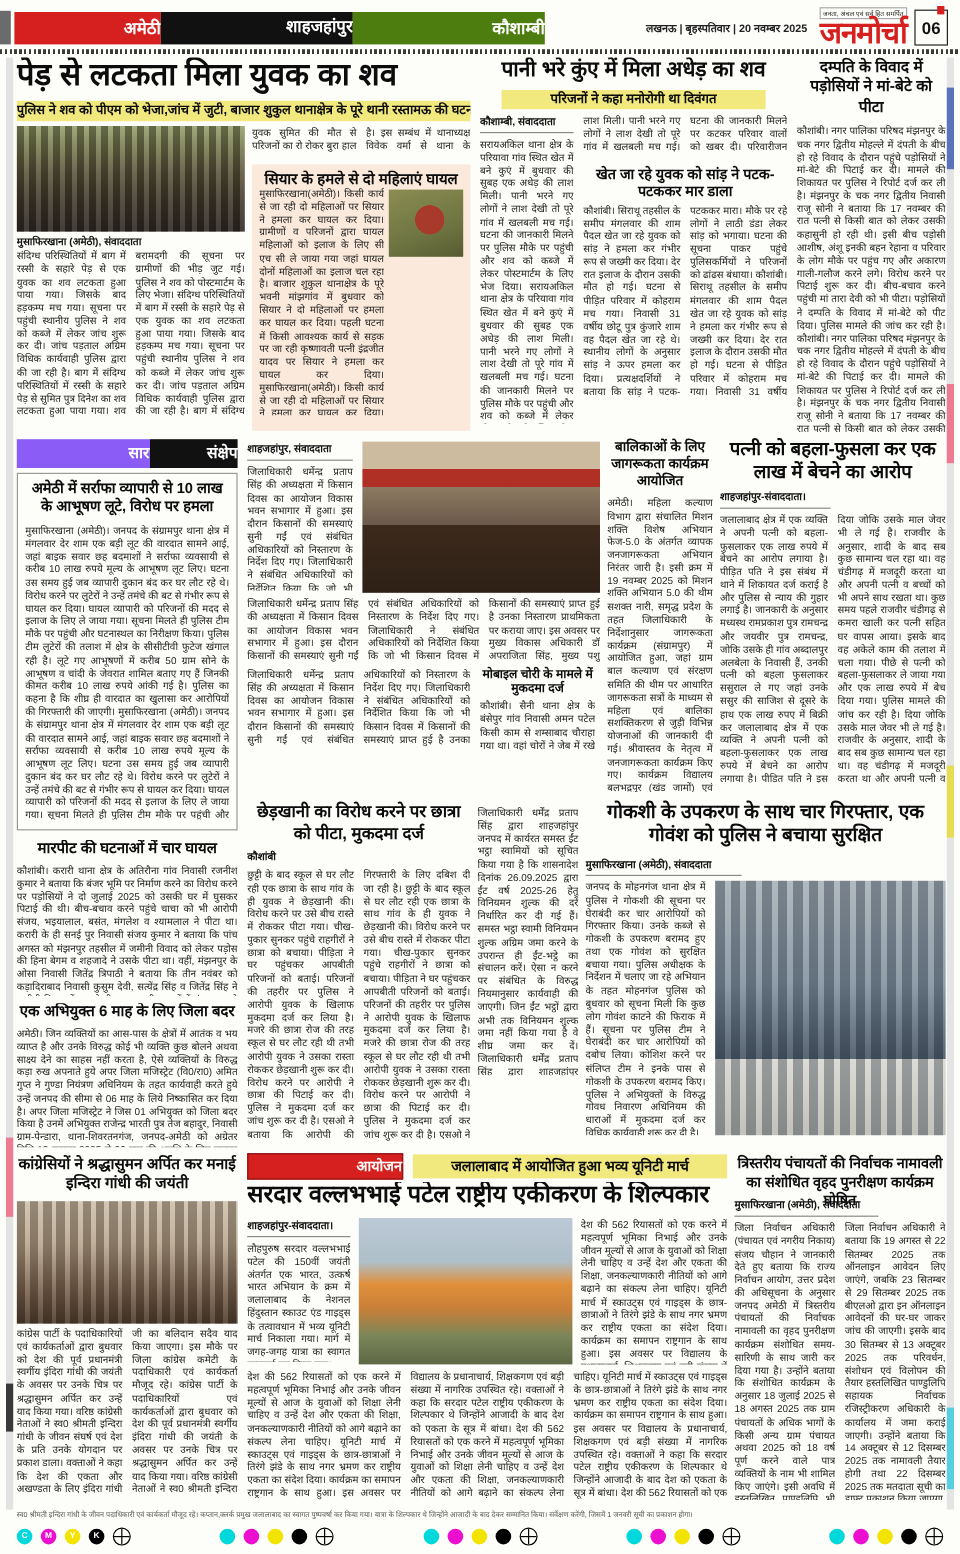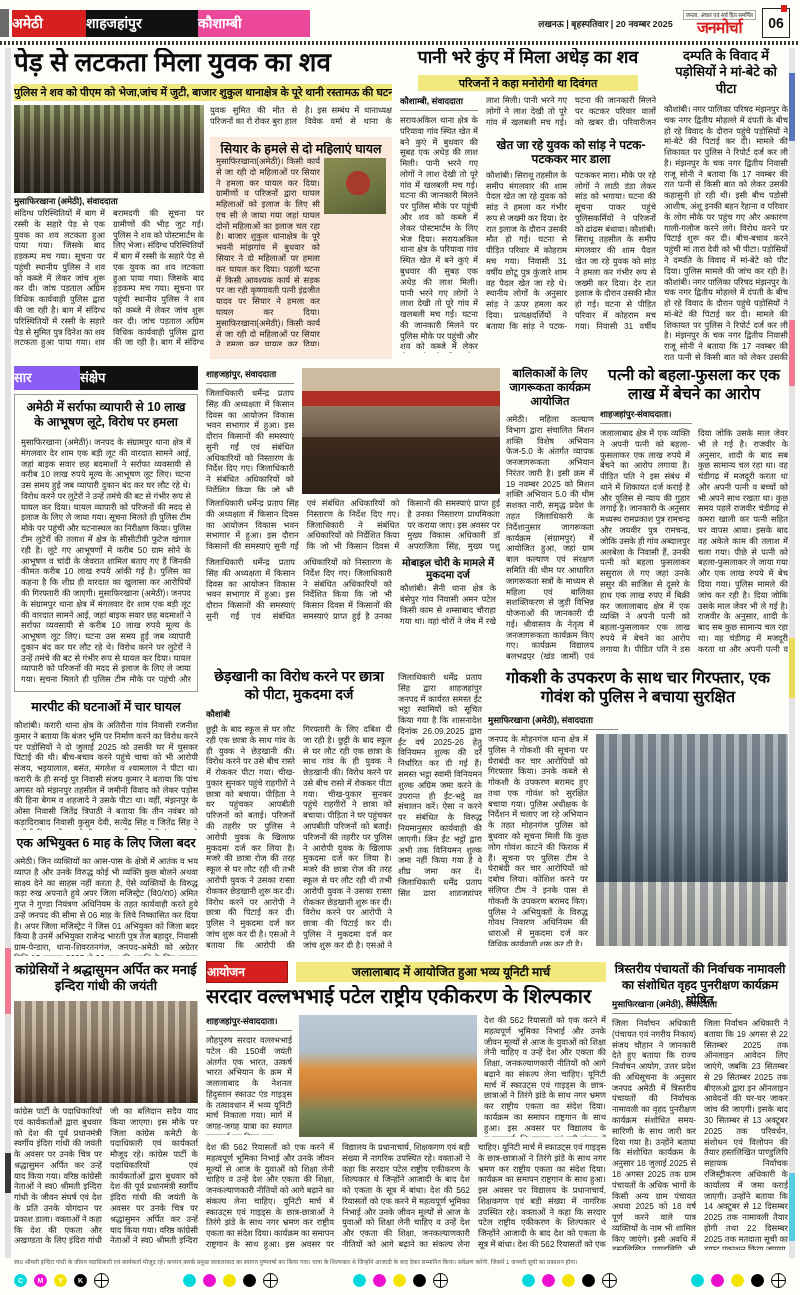--- a/index.html
+++ b/index.html
@@ -23,21 +23,21 @@
     repeating-linear-gradient(90deg, rgba(30,40,55,.35) 0 8px, rgba(255,255,255,.08) 8px 13px),
     linear-gradient(180deg,#aab4ba 0%,#8796a2 40%,#4c5a66 70%,#d9d8d2 70%,#bdbcb4 100%);}
   .ph-congress{background:
     repeating-linear-gradient(90deg, rgba(40,30,20,.35) 0 7px, rgba(255,255,255,.10) 7px 11px),
     linear-gradient(180deg,#cfc1ab 0%,#b9a78f 35%,#77604c 75%,#4a3a2c 100%);}
   .ph-march{background:
     linear-gradient(180deg,#bcc9d6 0%,#aebfc9 30%,#e0903c 45%,#c87f38 62%,#7c8659 80%,#5d6844 100%);}
   .ph-siyar{background:radial-gradient(circle at 55% 45%, #a83a2c 0 26%, transparent 27%),linear-gradient(160deg,#8a8d52 0%,#6f7542 60%,#565c31 100%);}
   .cap{font-size:8.5px;font-weight:700;color:#111;padding:2px 0;overflow:hidden;white-space:nowrap;}
   .dotted-rule{background:repeating-linear-gradient(90deg,#3a3a3a 0 2px,transparent 2px 4px);}
-  .tab{color:#fff;font-weight:700;font-size:14px;line-height:27px;text-align:left;}
+  .tab{color:#fff;font-weight:700;font-size:14px;line-height:27px;text-align:right;padding-left:48px;}
   .boxed{border:1px solid #9a9a9a;}
   .dots{display:flex;align-items:center;gap:7px;}
   .dot{width:13px;height:13px;border-radius:50%;font-size:7px;font-weight:700;color:#fff;text-align:center;line-height:13px;overflow:hidden;}
   .reg{width:13px;height:13px;border:1px solid #000;border-radius:50%;background:
      linear-gradient(#000,#000) center/100% 1px no-repeat,
      linear-gradient(#000,#000) center/1px 100% no-repeat;}
   .estrip{width:6px;}
   .eseg{position:absolute;left:0;width:6px;}
 </style>
 </head>
@@ -53,26 +53,26 @@
     <div class="eseg" style="top:25px;height:68px;background:#5a74bc;"></div>
     <div class="eseg" style="top:272px;height:66px;background:#ef7b93;"></div>
     <div class="eseg" style="top:590px;height:60px;background:#e8dc55;"></div>
     <div class="eseg" style="top:1125px;height:68px;background:#57cfe0;"></div>
   </div>
 
   <div class="sec" style="left:0;top:8px;width:800px;height:30px;display:flex;align-items:center;">
     <div style="width:9px;height:28px;background:#6b6b6b;margin-right:3px;"></div>
     <div class="tab" style="width:74px;background:#d6201f;"><span>अमेठी</span></div>
     <div class="tab" style="width:112px;background:#111111;font-family:Liberation Serif, serif;"><span>शाहजहांपुर</span></div>
-    <div class="tab" style="width:112px;background:#ec4899;"><span>कौशाम्बी</span></div>
+    <div class="tab" style="width:112px;background:#4d7c0f;"><span>कौशाम्बी</span></div>
     <div style="flex:1;"></div>
     <div style="font-size:9px;font-weight:700;color:#222;margin-right:10px;">लखनऊ | बृहस्पतिवार | 20 नवम्बर 2025</div>
     <div style="text-align:center;margin-right:6px;">
       <div style="font-size:5.5px;color:#222;border:1px solid #aaa;padding:0 2px;overflow:hidden;white-space:nowrap;">जनता, अंचल एवं सर्व हित समर्पित</div>
-      <div style="font-size:16px;font-weight:700;color:#d6201f;line-height:1.0;letter-spacing:-1px;">जनमोर्चा</div>
+      <div style="font-size:25px;font-weight:700;color:#d6201f;line-height:1.0;letter-spacing:-1px;">जनमोर्चा</div>
     </div>
     <div style="width:26px;height:28px;border:1.5px solid #222;text-align:center;position:relative;margin-right:10px;">
       <div style="position:absolute;top:-4px;right:2px;width:6px;height:7px;background:#d6201f;"></div>
       <span style="font-size:14px;font-weight:700;line-height:28px;color:#111;">06</span>
     </div>
   </div>
   <div class="sec dotted-rule" style="left:0;top:41px;width:800px;height:4px;"></div>
 
   <div class="sec" style="left:14px;top:48px;width:378px;height:314px;">
     <div class="hl nowrap" style="font-size:26px;height:34px;">पेड़ से लटकता मिला युवक का शव</div>

